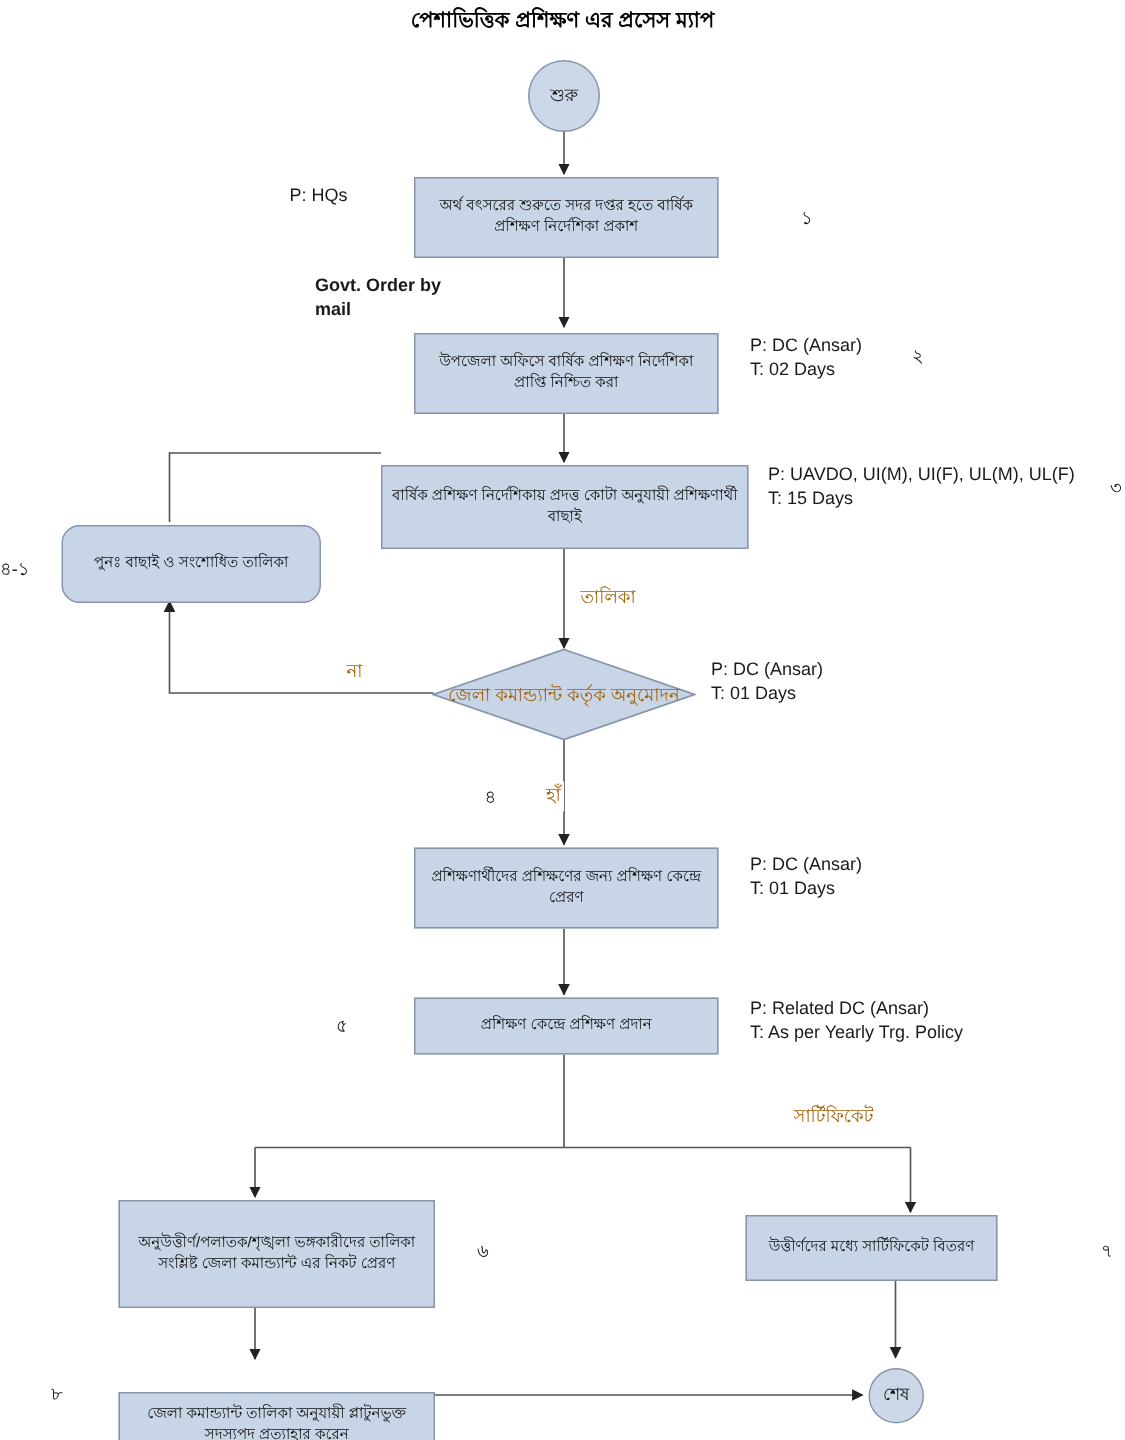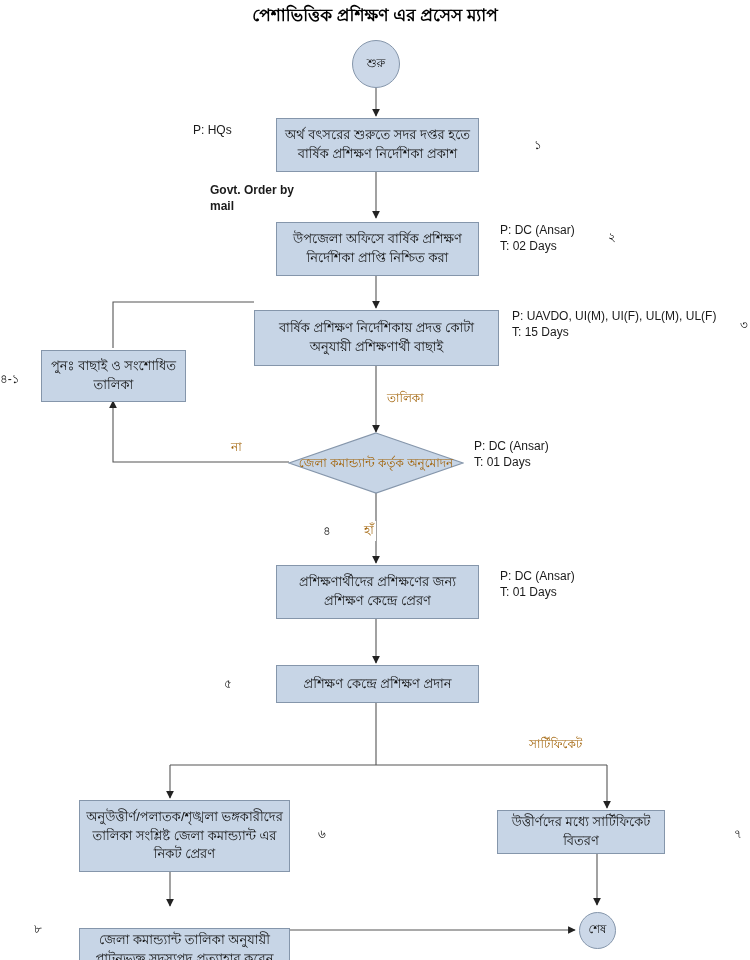--- a/index.html
+++ b/index.html
@@ -27,21 +27,21 @@
   .node {
     position: absolute;
     box-sizing: border-box;
     background: #c7d5e6;
     border: 1px solid #8596ab;
     display: flex;
     align-items: center;
     justify-content: center;
     text-align: center;
     color: #111111;
-    font-size: 13px;
+    font-size: 10px;
     line-height: 1.45;
     padding: 16px 6px;
     z-index: 3;
   }
   .node .lbl { display: block; width: 100%; }
   .terminator {
     position: absolute;
     box-sizing: border-box;
     background: #ccd8e8;
     border: 1px solid #8596ab;
@@ -96,21 +96,21 @@
     font-size: 12px;
     color: #111111;
     z-index: 4;
   }
   #title {
     position: absolute;
     left: 0;
     top: 2px;
     width: 750px;
     text-align: center;
-    font-size: 17px;
+    font-size: 14px;
     font-weight: bold;
     color: #000000;
     z-index: 4;
   }
 </style>
 </head>
 <body>
 
 <div id="page">
 
@@ -162,21 +162,21 @@
   </div>
 
   <div class="node" style="left:276px; top:222px; width:203px; height:54px;">
     <span class="lbl">উপজেলা অফিসে বার্ষিক প্রশিক্ষণ নির্দেশিকা প্রাপ্তি নিশ্চিত করা</span>
   </div>
 
   <div class="node" style="left:254px; top:310px; width:245px; height:56px;">
     <span class="lbl">বার্ষিক প্রশিক্ষণ নির্দেশিকায় প্রদত্ত কোটা অনুযায়ী প্রশিক্ষণার্থী বাছাই</span>
   </div>
 
-  <div class="node" style="left:41px; top:350px; width:145px; height:52px;">
+  <div class="node" style="left:41px; top:350px; width:173px; height:52px;border-radius:12px;">
     <span class="lbl">পুনঃ  বাছাই ও সংশোধিত তালিকা</span>
   </div>
 
   <div class="decision" style="left:288px; top:432px; width:176px; height:62px;">
     <svg class="dia-shape" viewBox="0 0 176 62" preserveAspectRatio="none">
       <polygon points="88,1 175,31 88,61 1,31" fill="#c7d5e6" stroke="#8596ab" stroke-width="1.2"></polygon>
     </svg>
     <div class="dia-text">জেলা কমান্ড্যান্ট কর্তৃক অনুমোদন</div>
   </div>
 
@@ -208,20 +208,22 @@
   <div class="ann bold" style="left:210px; top:182px;">Govt. Order by
 mail</div>
   <div class="ann" style="left:500px; top:222px;">P: DC (Ansar)
 T: 02 Days</div>
   <div class="ann" style="left:512px; top:308px;">P: UAVDO, UI(M), UI(F), UL(M), UL(F)
 T: 15 Days</div>
   <div class="ann" style="left:474px; top:438px;">P: DC (Ansar)
 T: 01 Days</div>
   <div class="ann" style="left:500px; top:568px;">P: DC (Ansar)
 T: 01 Days</div>
+  <div class="ann" style="left:500px; top:664px;">P: Related DC (Ansar)
+T: As per Yearly Trg. Policy</div>
 
   <div class="edge-label" style="left:385px; top:389px;">তালিকা</div>
   <div class="edge-label" style="left:229px; top:438px;">না</div>
   <div class="edge-label" style="left:362px; top:521px;">হাঁ</div>
   <div class="edge-label" style="left:527px; top:735px;">সার্টিফিকেট</div>
 
   <div class="step-num" style="left:534px; top:136px;">১</div>
   <div class="step-num" style="left:608px; top:228px;">২</div>
   <div class="step-num" style="left:740px; top:316px;">৩</div>
   <div class="step-num" style="left:0px; top:370px;">৪-১</div>

